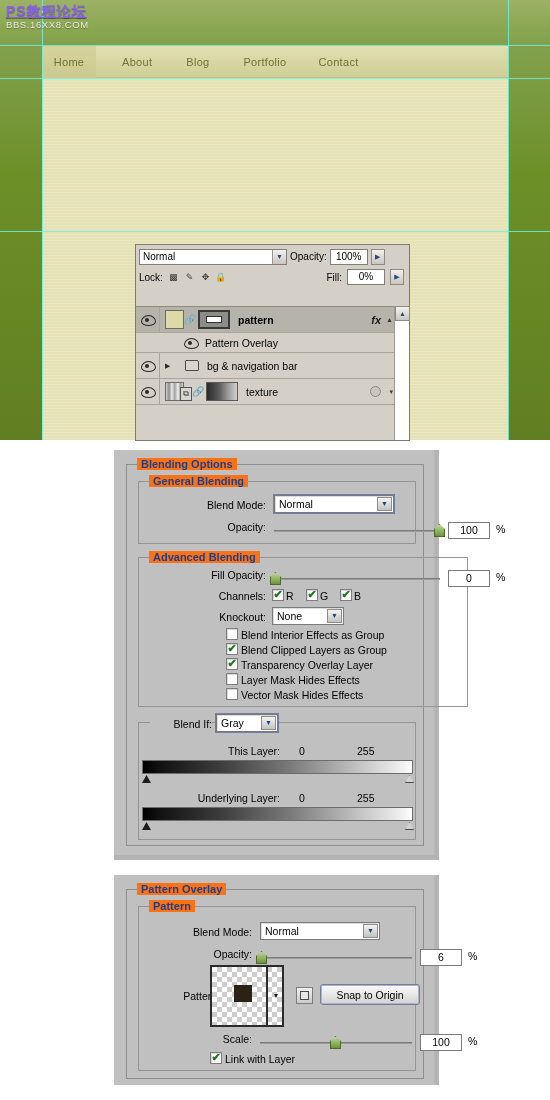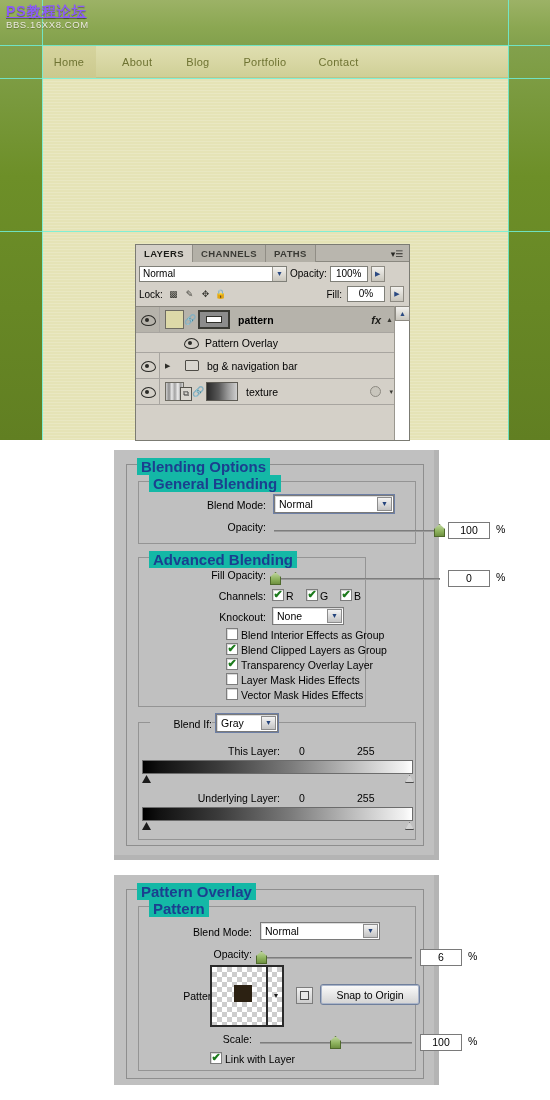--- a/index.html
+++ b/index.html
@@ -162,22 +162,22 @@
   .lp-scroll .sbtn {
     width:15px; height:15px; background:linear-gradient(to bottom,#f2f1ee,#cac7be);
     border:1px solid #8d8a82; display:flex; align-items:center; justify-content:center;
     font-size:7px; color:#2b4a82;
   }
 
   
   .dlg { position:absolute; background:#c0c0c0; color:#000; font-size:10.5px; }
   .group { position:absolute; border:1px solid #8e8e8e; border-top-color:#8e8e8e; }
   .group > .gtitle {
-    position:absolute; top:-7px; left:10px; background:#14b8a6;
-    color:#1b3f8f; font-weight:bold; font-size:15px; padding:0 4px; white-space:nowrap;
+    position:absolute; top:-7px; left:10px; background:#f97316;
+    color:#1b3f8f; font-weight:bold; font-size:11px; padding:0 4px; white-space:nowrap;
   }
   .group.inner { border-color:#949494; }
   .lbl { position:absolute; font-size:10.5px; color:#000; white-space:nowrap; text-align:right; }
   .sel {
     position:absolute; height:18px; background:#fff; border:1px solid #7a7a7a;
     font-size:10.5px; line-height:16px; padding-left:4px;
     box-shadow:inset 1px 1px 0 #dcdcdc;
   }
   .sel .sarrow {
     position:absolute; right:1px; top:1px; width:15px; height:14px;
@@ -273,26 +273,20 @@
   <div class="mock-guide-h" style="top:231px;"></div>
 
   <div class="watermark">
     <div class="wm1">PS教程论坛</div>
     <div class="wm2">BBS.16XX8.COM</div>
   </div>
 </div>
 
 <div id="layers-panel">
 
-  <div class="lp-tabbar">
-    <div class="lp-tab active">LAYERS</div>
-    <div class="lp-tab">CHANNELS</div>
-    <div class="lp-tab">PATHS</div>
-    <div class="lp-menu-btn">▾☰</div>
-  </div>
 
   <div class="lp-row2">
     <div class="lp-select">
       <span>Normal</span>
       <span class="arrow">▼</span>
     </div>
     <div class="lp-lbl">Opacity:</div>
     <div class="lp-num">100%</div>
     <div class="lp-spin">▶</div>
   </div>
@@ -385,21 +379,21 @@
     <span>Normal</span>
     <span class="sarrow">▼</span>
   </div>
 
   <div class="lbl" style="left:40px; top:71px; width:112px;">Opacity:</div>
   <div class="slider-track" style="left:160px; top:80px; width:166px;"></div>
   <div class="slider-knob" style="left:320px; top:74px;"></div>
   <div class="txtbox" style="left:334px; top:72px; width:42px;">100</div>
   <div class="pct" style="left:382px; top:73px;">%</div>
 
-  <div class="group inner" style="left:24px; top:107px; width:228px; height:150px;">
+  <div class="group inner" style="left:24px; top:107px; width:330px; height:150px;">
     <div class="gtitle">Advanced Blending</div>
   </div>
   <div class="lbl" style="left:36px; top:119px; width:116px;">Fill Opacity:</div>
   <div class="slider-track" style="left:160px; top:128px; width:166px;"></div>
   <div class="slider-knob" style="left:156px; top:122px;"></div>
   <div class="txtbox" style="left:334px; top:120px; width:42px;">0</div>
   <div class="pct" style="left:382px; top:121px;">%</div>
 
   <div class="lbl" style="left:36px; top:140px; width:116px;">Channels:</div>
   <div class="cb checked" style="left:158px; top:139px;"></div>

